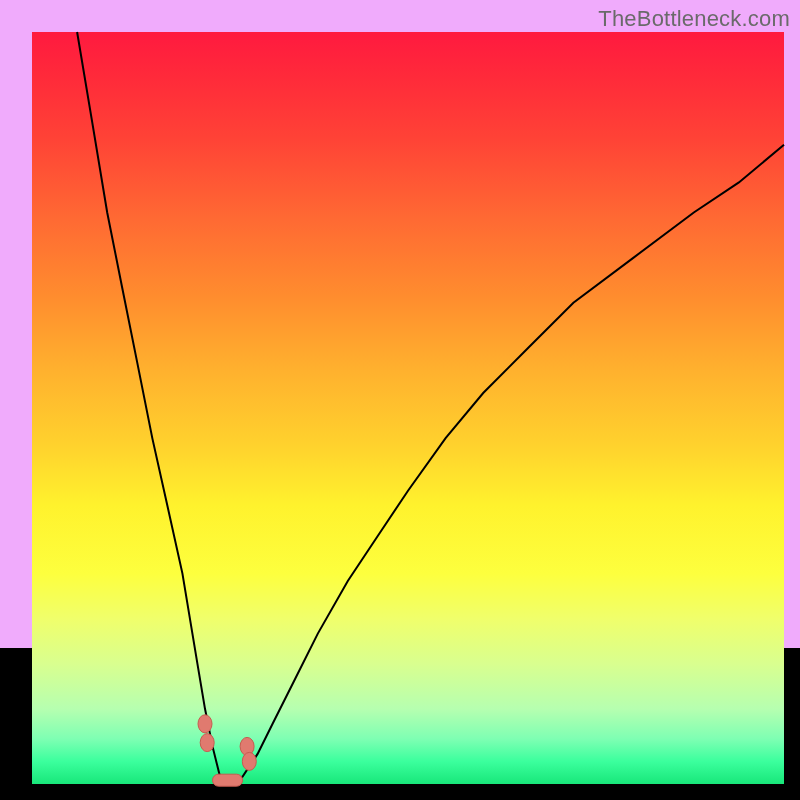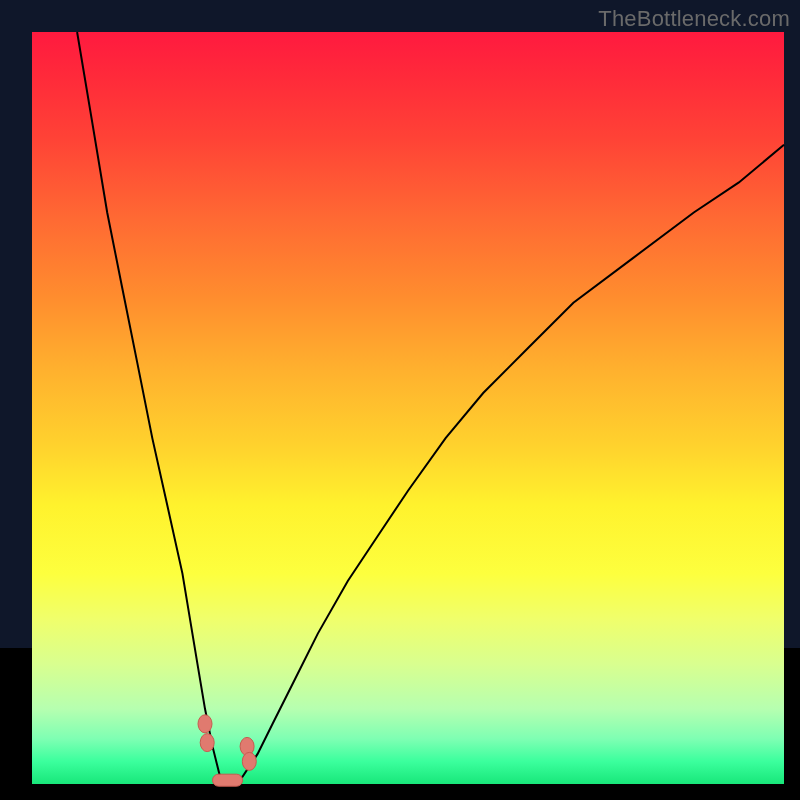--- a/index.html
+++ b/index.html
@@ -10,21 +10,21 @@
     background: #000;
     overflow: hidden;
     font-family: Arial, Helvetica, sans-serif;
   }
   .frame {
     position: absolute;
     left: 0;
     top: 0;
     width: 800px;
     height: 648px;
-    background: #0f172a;
+    background: #f0abfc;
   }
   .plot-area {
     position: absolute;
     left: 32px;
     top: 32px;
     width: 752px;
     height: 752px;
     
     background: linear-gradient(to bottom,
       #ff1a3f 0%,

